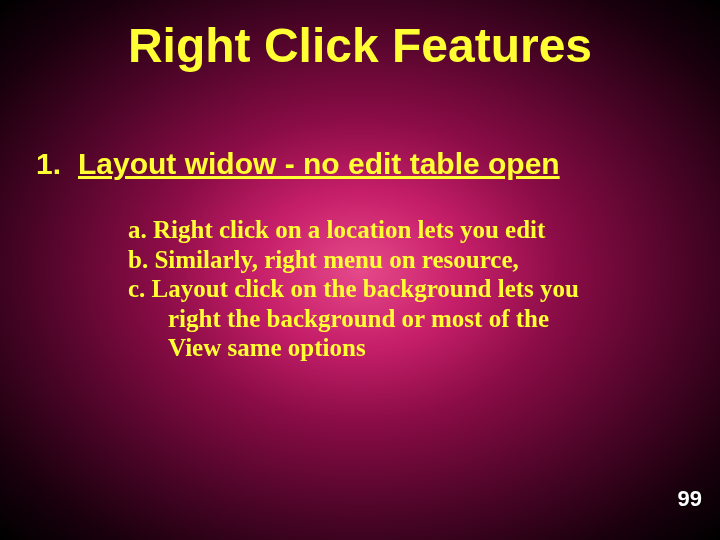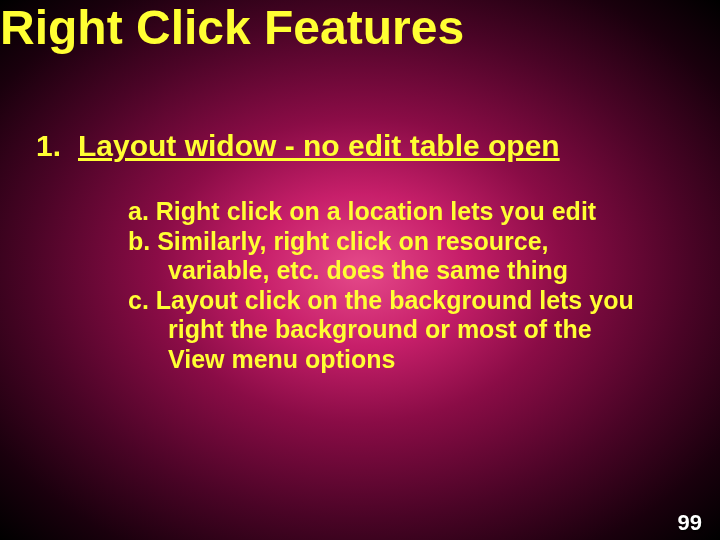--- a/index.html
+++ b/index.html
@@ -6,21 +6,22 @@
   html, body { width: 720px; height: 540px; overflow: hidden; }
   body {
     background: radial-gradient(ellipse at center, #e54a8a 0%, #c71f6a 20%, #8a0c46 40%, #4a0426 65%, #1a000d 85%, #000000 100%);
     font-family: Arial, Helvetica, sans-serif;
     position: relative;
   }
   .title {
     color: #ffff33;
     font-size: 48px;
     font-weight: bold;
-    text-align: left;
+    text-align: center;
+    padding-top: 18px;
   }
   .section {
     margin-top: 74px;
     margin-left: 36px;
   }
   .section-heading {
     color: #ffff33;
     font-size: 30px;
     font-weight: bold;
     text-decoration: underline;
@@ -30,27 +31,27 @@
     min-width: 42px;
   }
   .items {
     margin-top: 34px;
     margin-left: 92px;
     color: #ffff33;
     font-size: 25px;
     font-weight: bold;
     line-height: 1.18;
   }
-  .item { margin-bottom: 0; }
+  .item { margin-bottom: 0; font-family: Liberation Serif, serif; }
   .item-label {}
   .item-line-first {}
   .item-line-cont { padding-left: 40px; display: block; }
   .page-number {
     position: absolute;
-    bottom: 4px;
+    bottom: 28px;
     right: 18px;
     color: #ffffff;
     font-size: 22px;
     font-weight: bold;
     text-shadow: 1px 1px 2px #000;
     margin-left: 44px;
   }
 </style>
 </head>
 <body>
@@ -62,25 +63,24 @@
     <span class="section-number">1.</span><span>Layout widow - no edit table open</span>
   </div>
 
   <div class="items">
     <div class="item">
       <span class="item-label">a.</span>
       <span class="item-line-first">Right click on a location lets you edit</span>
     </div>
     <div class="item">
       <span class="item-label">b.</span>
-      <span class="item-line-first">Similarly, right click on resource,</span>
-      <span class="item-line-cont">variable, etc. does the same thing</span>
+      <span class="item-line-first">Similarly, right menu on resource,</span>
     </div>
     <div class="item">
       <span class="item-label">c.</span>
       <span class="item-line-first">Layout click on the background lets  you</span>
       <span class="item-line-cont">right the background or most of the</span>
-      <span class="item-line-cont">View menu options</span>
+      <span class="item-line-cont">View same options</span>
     </div>
   </div>
 </div>
 
 <div class="page-number">99</div>
 
 </body></html>

